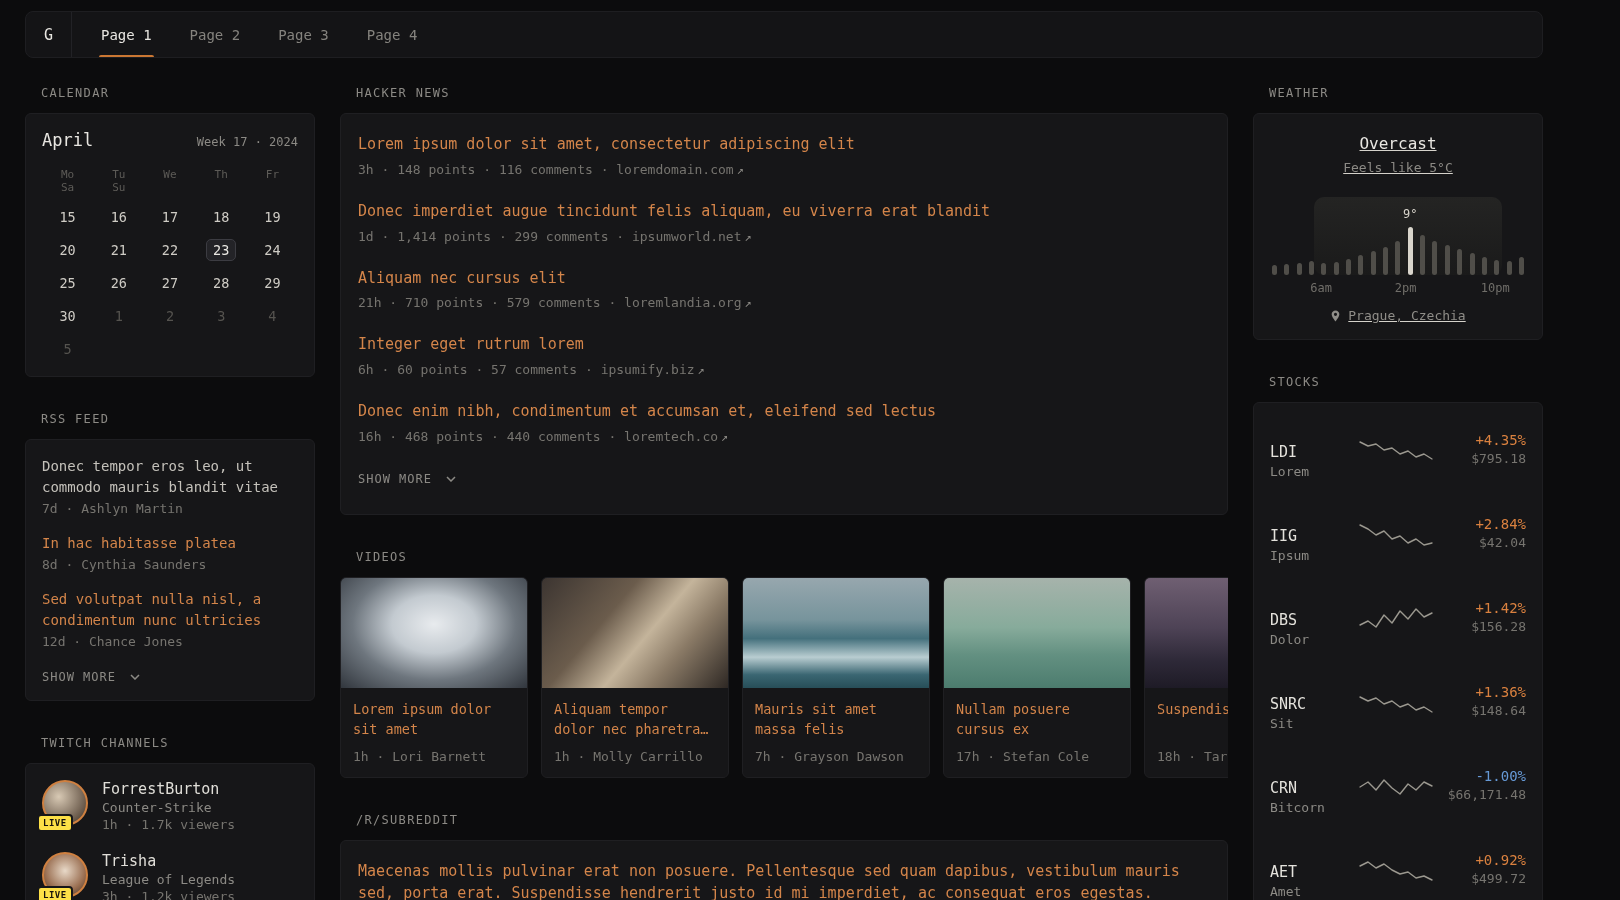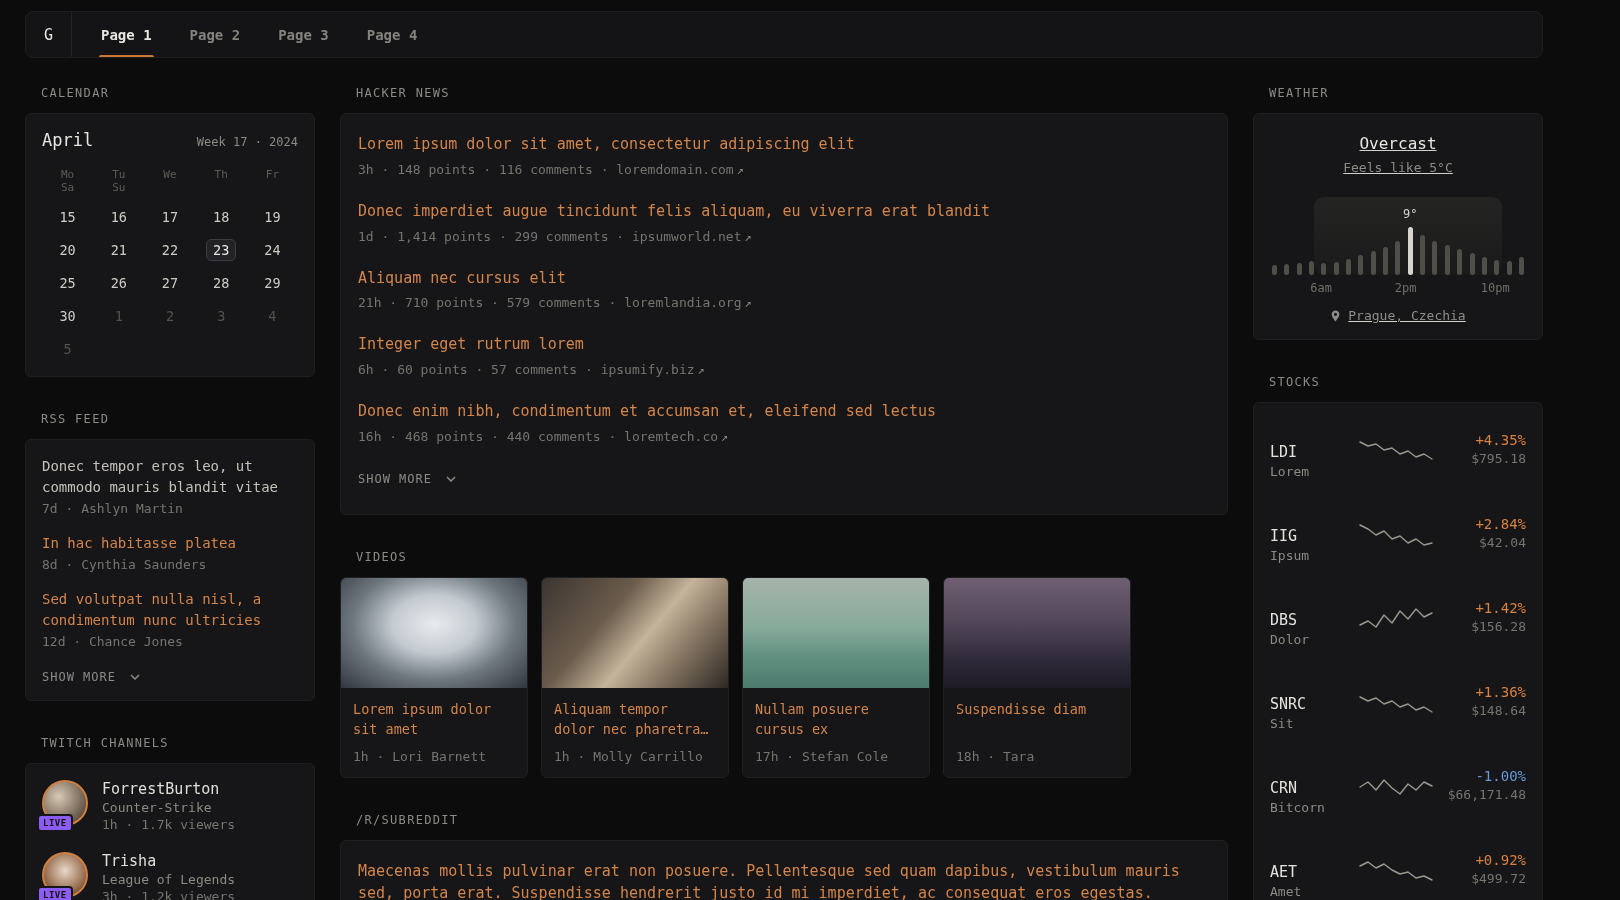--- a/index.html
+++ b/index.html
@@ -15,21 +15,21 @@
   
   .topbar {
     margin-top:11px; height:47px;
     background:#141416; border:1px solid #1e1e21; border-radius:8px;
     display:flex; align-items:stretch;
   }
   .logo-box {
     width:46px; display:flex; align-items:center; justify-content:center;
     border-right:1px solid #222226; color:#e8e6e1; font-size:15px;
   }
-  .tabs { display:flex; margin-left:10px;font-weight:bold; }
+  .tabs { display:flex; margin-left:10px; }
   .tab {
     position:relative; display:flex; align-items:center;
     padding:0 12px; margin:0 7px; color:#85837e; font-size:14px; cursor:pointer;
   }
   .tab.active { color:#e8e6e1; }
   .tab.active::after {
     content:""; position:absolute; left:10px; right:10px; bottom:0; height:2px;
     background:#cb7733; border-radius:2px 2px 0 0;
   }
 
@@ -80,21 +80,21 @@
   
   .tw-row { display:flex; gap:14px; margin-bottom:20px; cursor:pointer; }
   .tw-row:last-child { margin-bottom:0; }
   .av-wrap { position:relative; width:46px; height:46px; flex:none; }
   .avatar { width:46px; height:46px; border-radius:50%; border:2px solid #cf8040; }
   .av1 { background:radial-gradient(circle at 35% 35%, #d8c9b4, #6b5b4c 70%, #2f2a24); }
   .av2 { background:radial-gradient(circle at 50% 40%, #e8d9c8, #9a6f52 60%, #3a2c22); }
   .av3 { background:radial-gradient(circle at 50% 35%, #e5e0d8, #b0a391 55%, #4a4339); }
   .live-badge {
     position:absolute; left:-5px; bottom:-6px;
-    background:#8b5cf6; color:#17120c; font-size:9px; font-weight:bold;
+    background:#fde047; color:#17120c; font-size:9px; font-weight:bold;
     letter-spacing:.5px; padding:2px 4px; border-radius:4px; border:2px solid #161618;
   }
   .tw-name { font-size:15px; color:#e0ded8; margin-bottom:2px; }
   .tw-game { font-size:13px; color:#8c8a85; margin-bottom:2px; }
   .tw-meta { font-size:13px; color:#76746f; }
 
   
   .hn-card { padding:20px 17px 28px; }
   .hn-item { margin-bottom:24px; }
   .hn-title { font-size:15px; line-height:1.45; color:#d4854a; cursor:pointer; }
@@ -333,20 +333,25 @@
             <div class="vthumb th1"></div>
             <div class="video-title">Lorem ipsum dolor sit amet consectetu…</div>
             <div class="video-meta">1h · Lori Barnett</div>
           </div>
           <div class="video-card">
             <div class="vthumb th2"></div>
             <div class="video-title">Aliquam tempor dolor nec pharetra…</div>
             <div class="video-meta">1h · Molly Carrillo</div>
           </div>
           <div class="video-card">
+            <div class="vthumb th3"></div>
+            <div class="video-title">Mauris sit amet massa felis</div>
+            <div class="video-meta">7h · Grayson Dawson</div>
+          </div>
+          <div class="video-card">
             <div class="vthumb th4"></div>
             <div class="video-title">Nullam posuere cursus ex</div>
             <div class="video-meta">17h · Stefan Cole</div>
           </div>
           <div class="video-card">
             <div class="vthumb th5"></div>
             <div class="video-title">Suspendisse diam</div>
             <div class="video-meta">18h · Tara</div>
           </div>
         </div>

